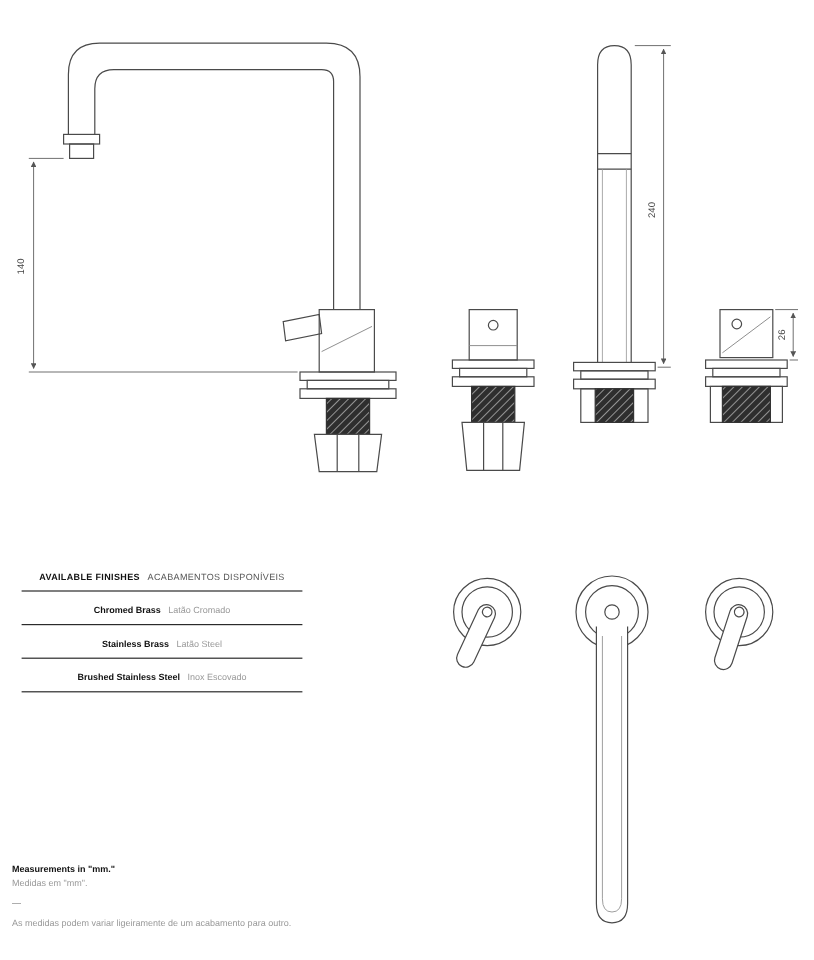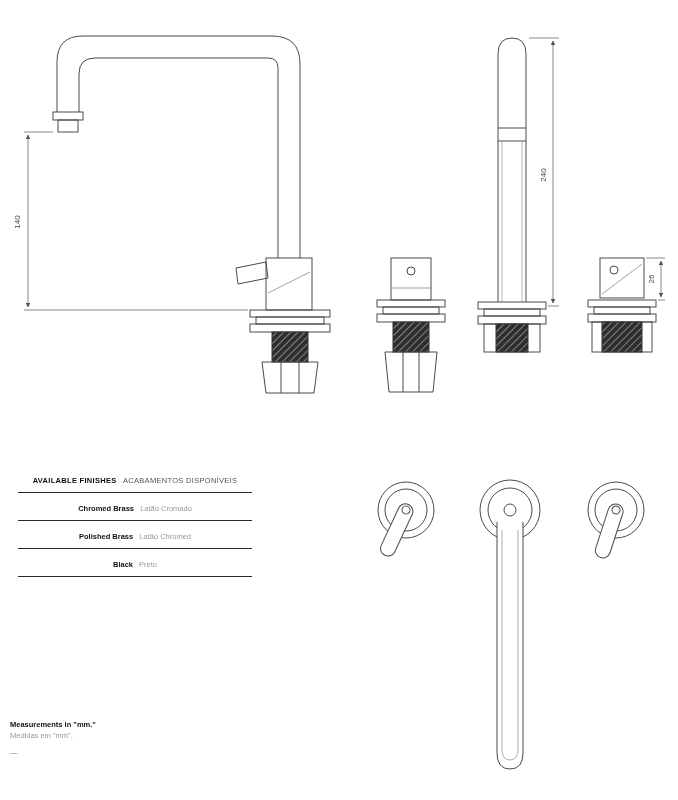--- a/index.html
+++ b/index.html
@@ -172,28 +172,29 @@
   <div class="finishes">
     <div class="fin-header">
       <span class="fh-en">AVAILABLE FINISHES</span>
       <span class="fh-pt">ACABAMENTOS DISPONÍVEIS</span>
     </div>
     <div class="fin-row">
       <span class="fr-en">Chromed Brass</span>
       <span class="fr-pt">Latão Cromado</span>
     </div>
     <div class="fin-row">
-      <span class="fr-en">Polished Brass</span>
-      <span class="fr-pt">Latão Chromed</span>
+      <span class="fr-en">Stainless Brass</span>
+      <span class="fr-pt">Latão Steel</span>
     </div>
     <div class="fin-row">
-      <span class="fr-en">Black</span>
-      <span class="fr-pt">Preto</span>
+      <span class="fr-en">Brushed Stainless Steel</span>
+      <span class="fr-pt">Inox Escovado</span>
     </div>
   </div>
 
   <div class="notes">
     <div class="note-en">Measurements in "mm."</div>
     <div class="note-pt">Medidas em "mm".</div>
     <div class="note-dash">—</div>
+    <div class="note-pt">As medidas podem variar ligeiramente de um acabamento para outro.</div>
   </div>
 
 </div>
 
 </body></html>

